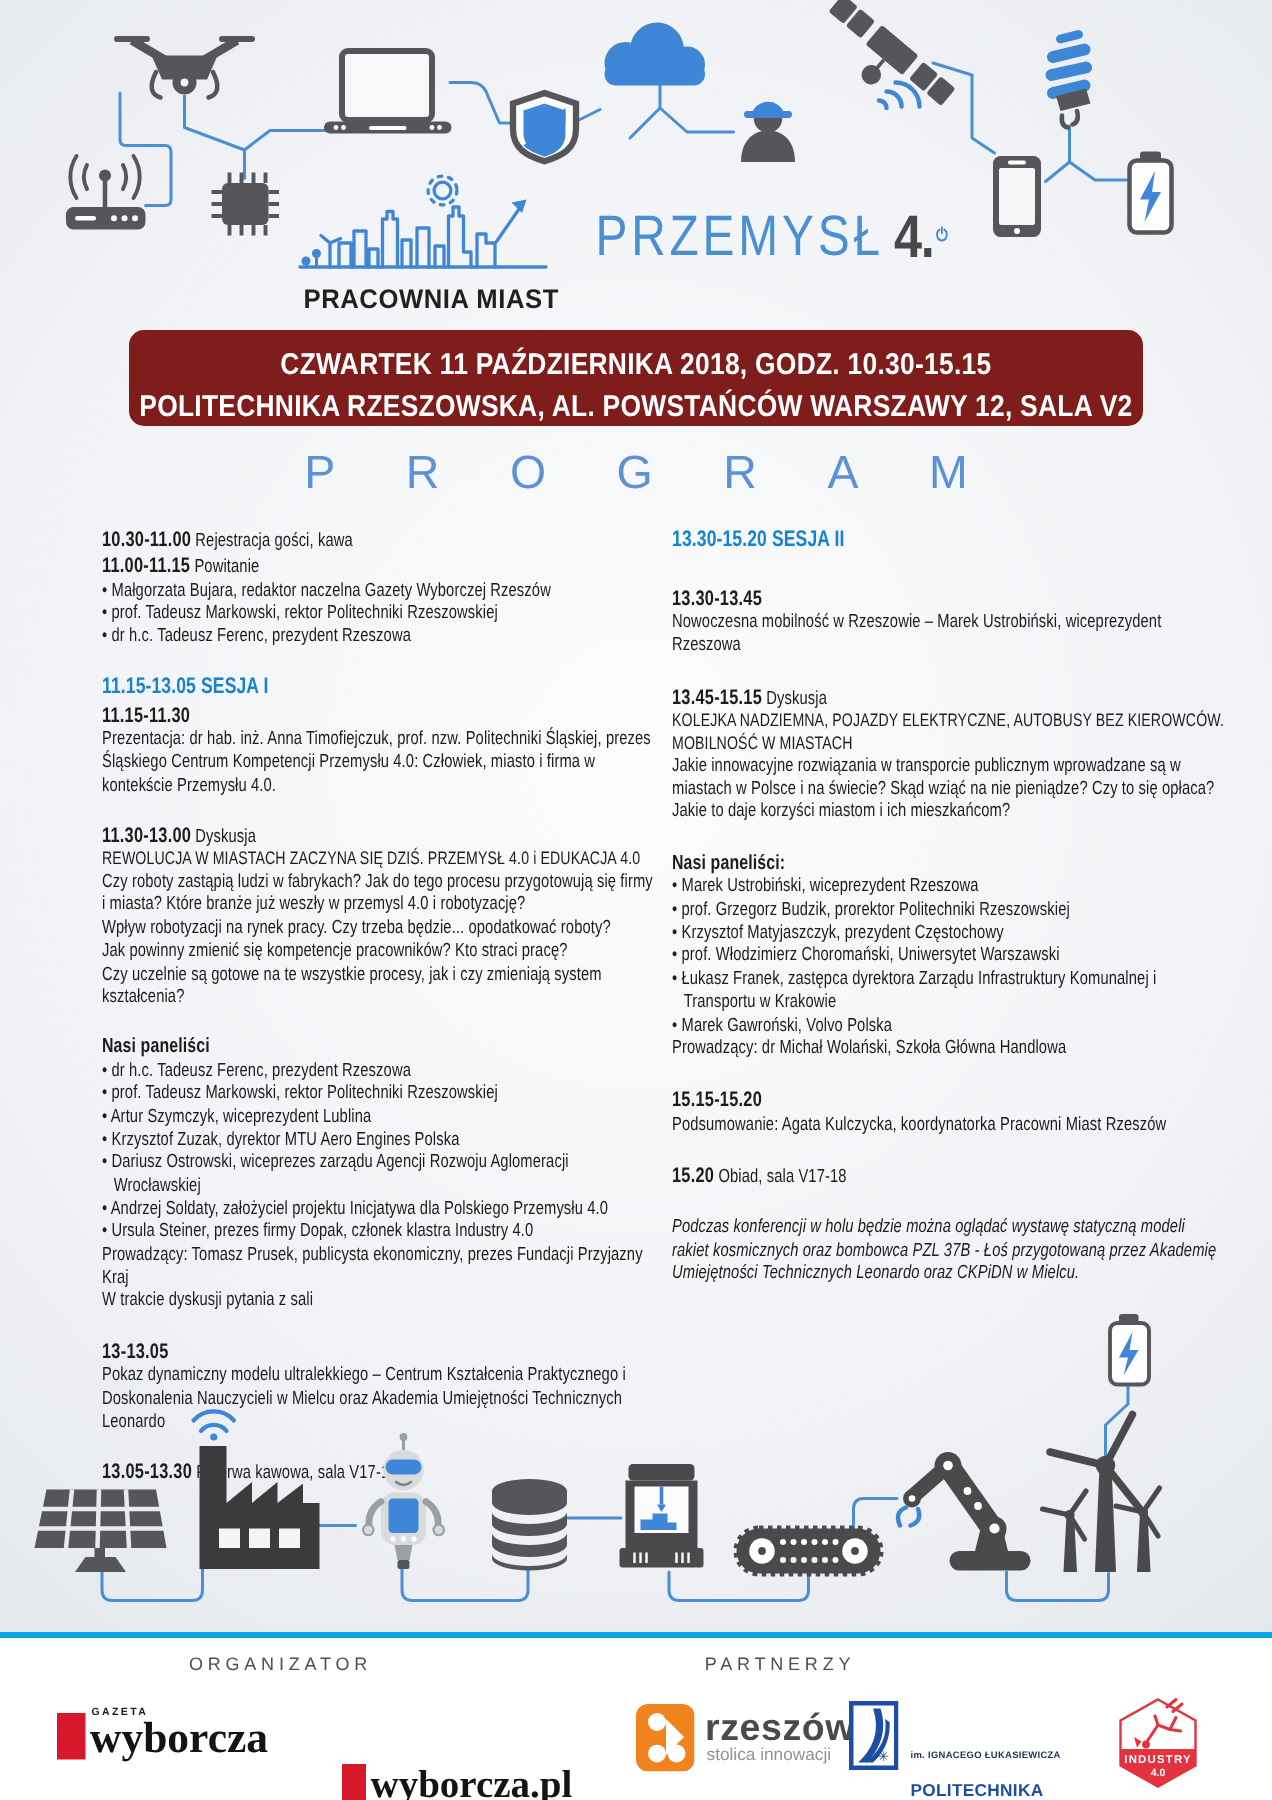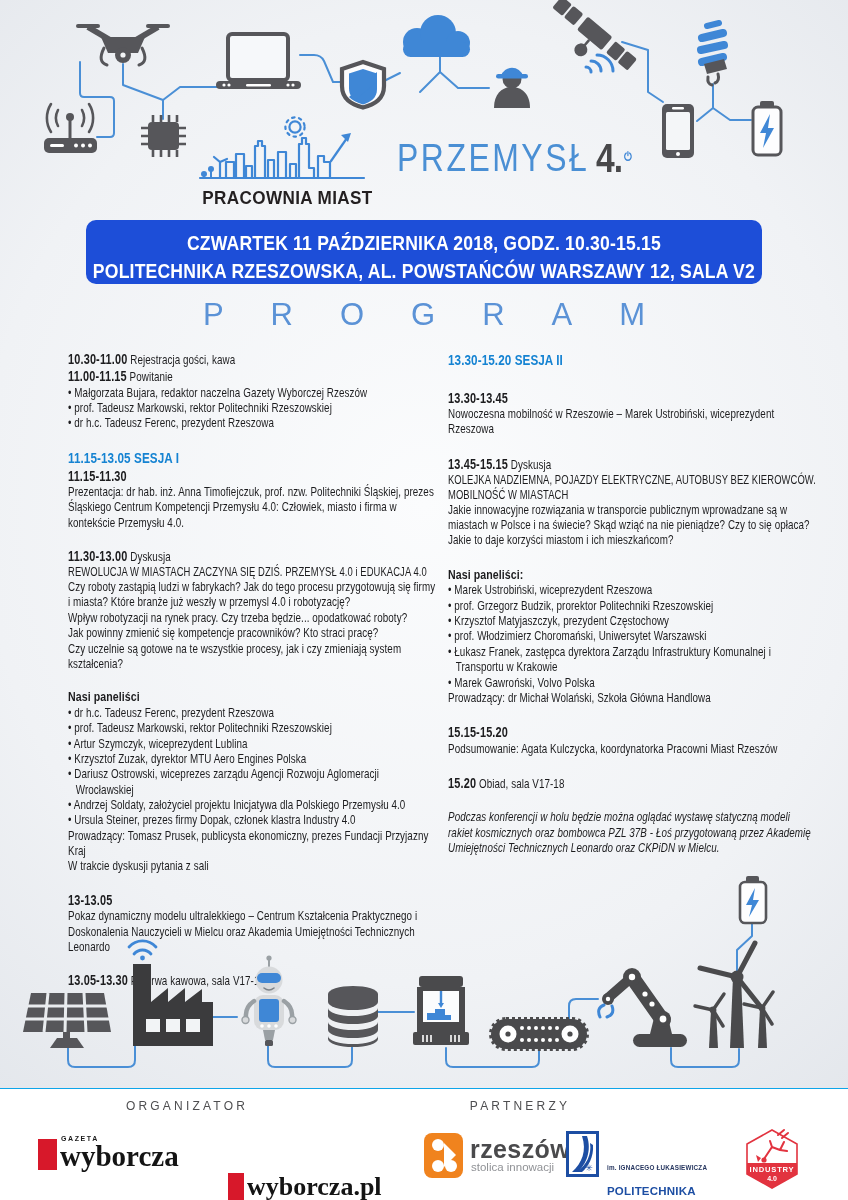--- a/index.html
+++ b/index.html
@@ -10,38 +10,38 @@
     background: radial-gradient(130% 100% at 50% 42%, #fbfcfd 0%, #f0f2f5 40%, #dde1e7 75%, #c9d0d9 100%);
   }
   
   .hdr-svg { position:absolute; left:0; top:0; }
   .pm-logo { position:absolute; left:198px; top:116px; width:172px; }
   .pm-label { margin-top:2px; text-align:center; font-size:18px; font-weight:700; color:#231f20; letter-spacing:.4px; transform:scaleX(.95); transform-origin:center; white-space:nowrap; }
   .prz-logo { position:absolute; left:397px; top:136px; width:280px; display:flex; align-items:center; transform:scaleX(.84); transform-origin:left center; white-space:nowrap; }
   .prz-word { font-size:38px; font-weight:400; color:#4a8fd4; letter-spacing:3px; }
   .prz-four { font-size:40px; font-weight:800; color:#48484a; margin-left:8px; letter-spacing:-1px; }
   .prz-power { margin-left:2px; margin-top:-6px; }
-  .banner { position:absolute; left:86px; top:220px; width:676px; height:64px; background:#1d4ed8; border-radius:10px; overflow:hidden; }
+  .banner { position:absolute; left:86px; top:220px; width:676px; height:64px; background:#7f1d1d; border-radius:10px; overflow:hidden; }
   .banner-inner { width:768px; transform:scaleX(.88); transform-origin:top left; text-align:center; color:#fff; font-weight:700; font-size:20px; line-height:1.42; padding-top:9px; letter-spacing:.2px; }
   .program-title { position:absolute; left:0; top:297px; width:848px; display:flex; justify-content:center; gap:47px; font-size:31px; color:#5b92d6; font-weight:400; }
   
   .col { position:absolute; top:351px; width:472px; transform:scaleX(.78); transform-origin:top left; font-size:12.6px; line-height:1.22; color:#1c1c1e; letter-spacing:.1px; }
   .col-left { left:68px; }
   .col-right { left:448px; }
   .pl { margin:0; }
   .pl b { font-size:14px; letter-spacing:.2px; }
   .pl.session { color:#1583d2; font-weight:700; font-size:15px; line-height:1.25; }
   .pl.bold { font-weight:700; font-size:13.6px; }
   .pl.bullet { padding-left:10px; text-indent:-10px; }
   .pl.italic { font-style:italic; }
   .pl.caps { font-size:12.1px; }
   
   .bot-svg { position:absolute; left:0; top:856px; }
   
-  .footer { position:absolute; left:0; top:1088px; width:848px; height:112px; background:#ffffff; border-top:1px solid #0ea5e9; }
+  .footer { position:absolute; left:0; top:1088px; width:848px; height:112px; background:#ffffff; border-top:4px solid #0ea5e9; }
   .f-label { position:absolute; font-size:12px; letter-spacing:3.2px; color:#4e4e50; text-align:center; line-height:1.5; }
   .logo { position:absolute; }
   .gw-red { position:absolute; background:#d7182a; }
   .gw-small { position:absolute; font-size:7px; font-weight:700; letter-spacing:1.6px; color:#1a1a1a; }
   .gw-name { position:absolute; font-family:"Liberation Serif", serif; font-weight:700; color:#141414; }
   .wpl-sub { position:absolute; display:flex; align-items:center; gap:7px; color:#3c3c3c; font-size:9.5px; letter-spacing:3px; }
   .wpl-sub .rule { width:26px; height:1px; background:#6b6b6b; }
   .rz-name { position:absolute; font-size:25px; font-weight:700; color:#4a4a4c; letter-spacing:.4px; }
   .rz-tag { position:absolute; font-size:11.5px; color:#909296; }
   .pol-l1 { position:absolute; font-size:11.5px; font-weight:700; color:#1d4ea3; letter-spacing:.2px;margin-top:48px; }

